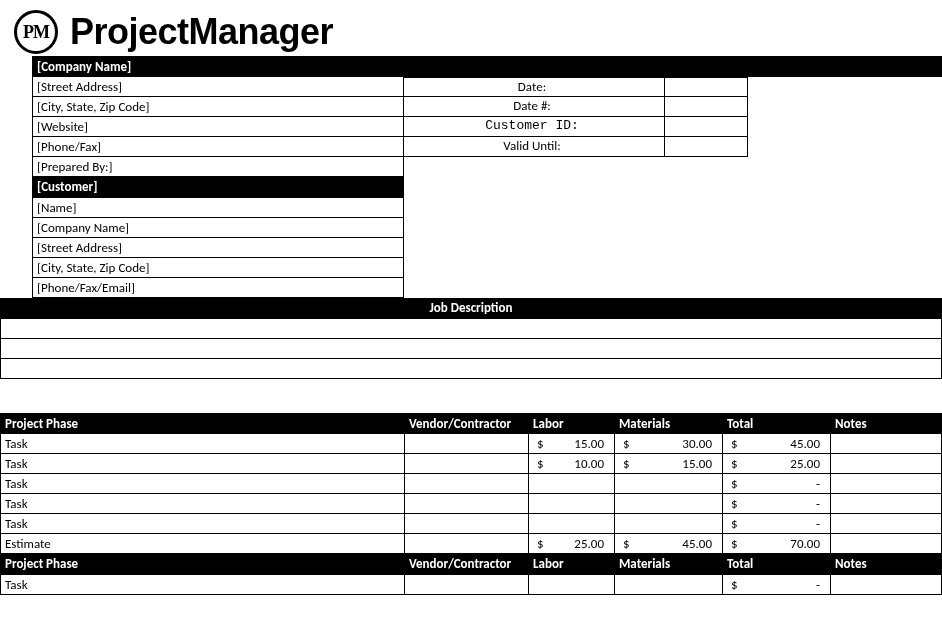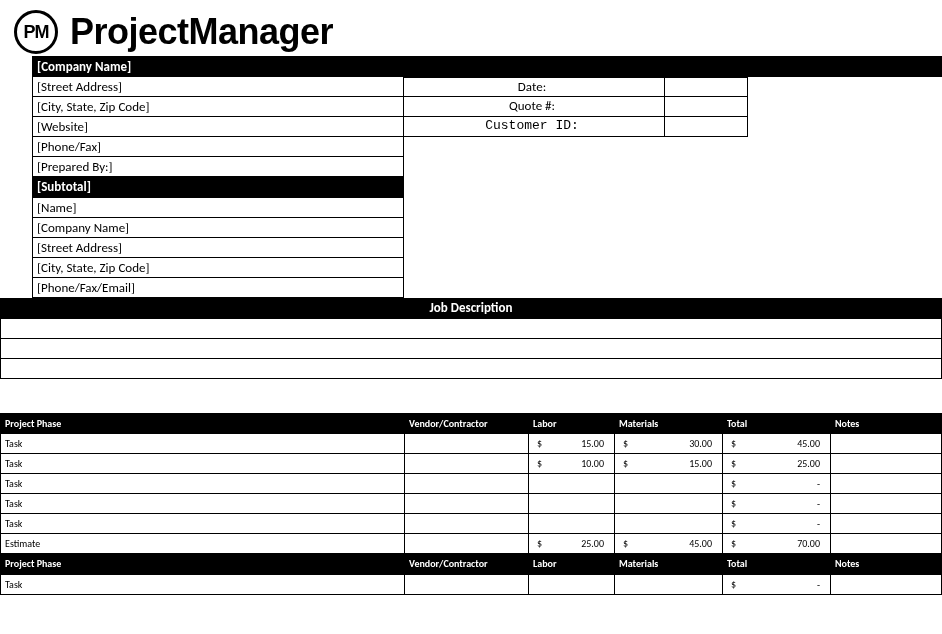--- a/index.html
+++ b/index.html
@@ -1,42 +1,42 @@
 <!DOCTYPE html>
 <html><head>
   <meta charset="utf-8">
   <style>
     * { box-sizing: border-box; margin: 0; padding: 0; }
     body { font-family: Calibri, Arial, sans-serif; font-size: 13px; background: #fff; color: #000; }
     
     .page { width: 942px; }
     
     .logo-row { display: flex; align-items: center; padding: 10px 14px 2px; gap: 12px; }
-    .logo-circle { width: 44px; height: 44px; border: 3px solid #000; border-radius: 50%; display: flex; align-items: center; justify-content: center; font-weight: 900; font-size: 18px; font-family: Liberation Sans, sans-serif; letter-spacing: -1px; }
+    .logo-circle { width: 44px; height: 44px; border: 3px solid #000; border-radius: 50%; display: flex; align-items: center; justify-content: center; font-weight: 900; font-size: 18px; font-family: Liberation Serif, serif; letter-spacing: -1px; }
     .logo-text { font-size: 36px; font-weight: 700; font-family: Arial, sans-serif; letter-spacing: -0.5px; }
     
     .doc-title { text-align: center; font-size: 15px; padding: 4px 0 2px; }
     
     table { border-collapse: collapse; width: 100%; }
     td { border: 1px solid #000; padding: 2px 4px; height: 20px; vertical-align: middle; }
     
     .hdr-black { background: #000; color: #fff; font-weight: 700; }
     
     .info-block { display: flex; padding-left: 32px; }
     .info-left { width: 372px; }
     .info-right { flex: 1; }
     
     .meta-row { display: flex; }
     .meta-label { width: 260px; text-align: center; padding-right: 4px; border-top: 1px solid #000; border-bottom: 1px solid #000; border-left: 1px solid #000; height: 20px; line-height: 18px; }
     .meta-val { width: 84px; border: 1px solid #000; height: 20px; }
     .meta-row + .meta-row .meta-label, .meta-row + .meta-row .meta-val { border-top: none; }
     
     .job-desc-rows td { height: 20px; }
     
-    .phase-table td { font-size: 10px; }
+    .phase-table td { font-size: 13px; }
     .money-cell { display: flex; justify-content: space-between; padding: 0 6px 0 4px; }
     .col-task { width: 404px; }
     .col-vendor { width: 124px; }
     .col-labor { width: 86px; }
     .col-mat { width: 108px; }
     .col-total { width: 108px; }
     .col-notes { }
     
     .bold { font-weight: 700; }
   </style>
@@ -76,36 +76,40 @@
       </tbody>
         </table>
     </div>
     <div class="info-right">
       <div style="height:21px;border-bottom:1px solid #000;background:#000;"></div>
       <div class="meta-row">
         <div class="meta-label" style="border-left:none;">Date:</div>
         <div class="meta-val"></div>
       </div>
       <div class="meta-row">
-        <div class="meta-label" style="border-left:none;">Quote #:</div>
+        <div class="meta-label" style="border-left:none;">Date #:</div>
         <div class="meta-val"></div>
       </div>
       <div class="meta-row">
         <div class="meta-label" style="border-left:none;font-family:Liberation Mono, monospace;">Customer ID:</div>
         <div class="meta-val"></div>
       </div>
+      <div class="meta-row">
+        <div class="meta-label" style="border-left:none;">Valid Until:</div>
+        <div class="meta-val"></div>
+      </div>
     </div>
   </div>
 
   <div class="info-block">
     <div class="info-left">
       <table>
         <tbody>
             <tr>
-              <td class="hdr-black" style="border-top:none;">[Subtotal]</td>
+              <td class="hdr-black" style="border-top:none;">[Customer]</td>
             </tr>
         <tr>
               <td>[Name]</td>
             </tr>
         <tr>
               <td>[Company Name]</td>
             </tr>
         <tr>
               <td>[Street Address]</td>
             </tr>

